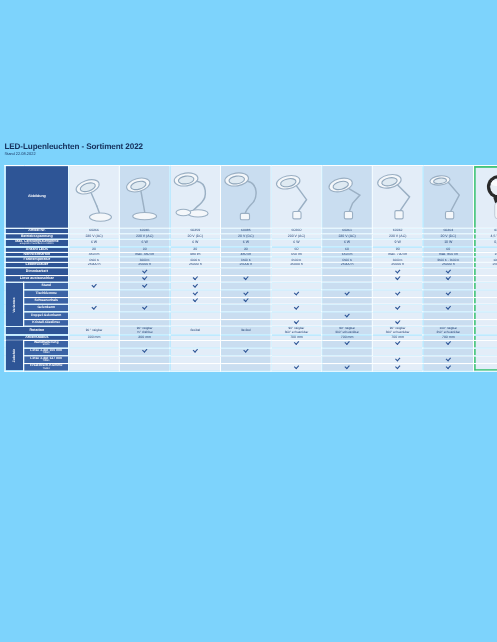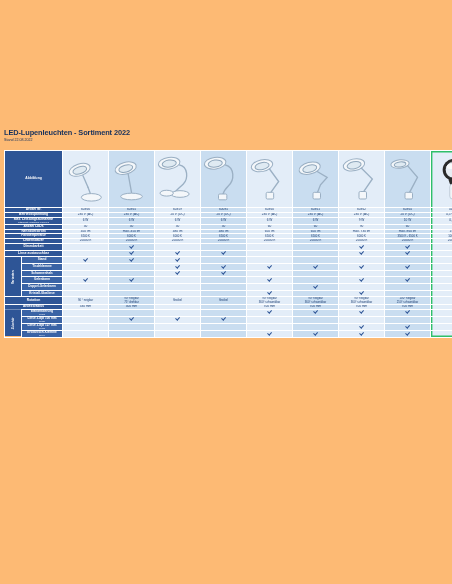--- a/index.html
+++ b/index.html
@@ -12,21 +12,21 @@
     height: 584px;
     font-family: "Liberation Sans", sans-serif;
     color: #1d3f73;
     overflow: hidden;
   }
 
   #page {
     position: relative;
     width: 452px;
     height: 584px;
-    background: #fdba74;
+    background: #7dd3fc;
   }
 
   
   .head-wrap {
     position: absolute;
     left: 4px;
     top: 128px;
     width: 444px;
   }
   .doc-title {

